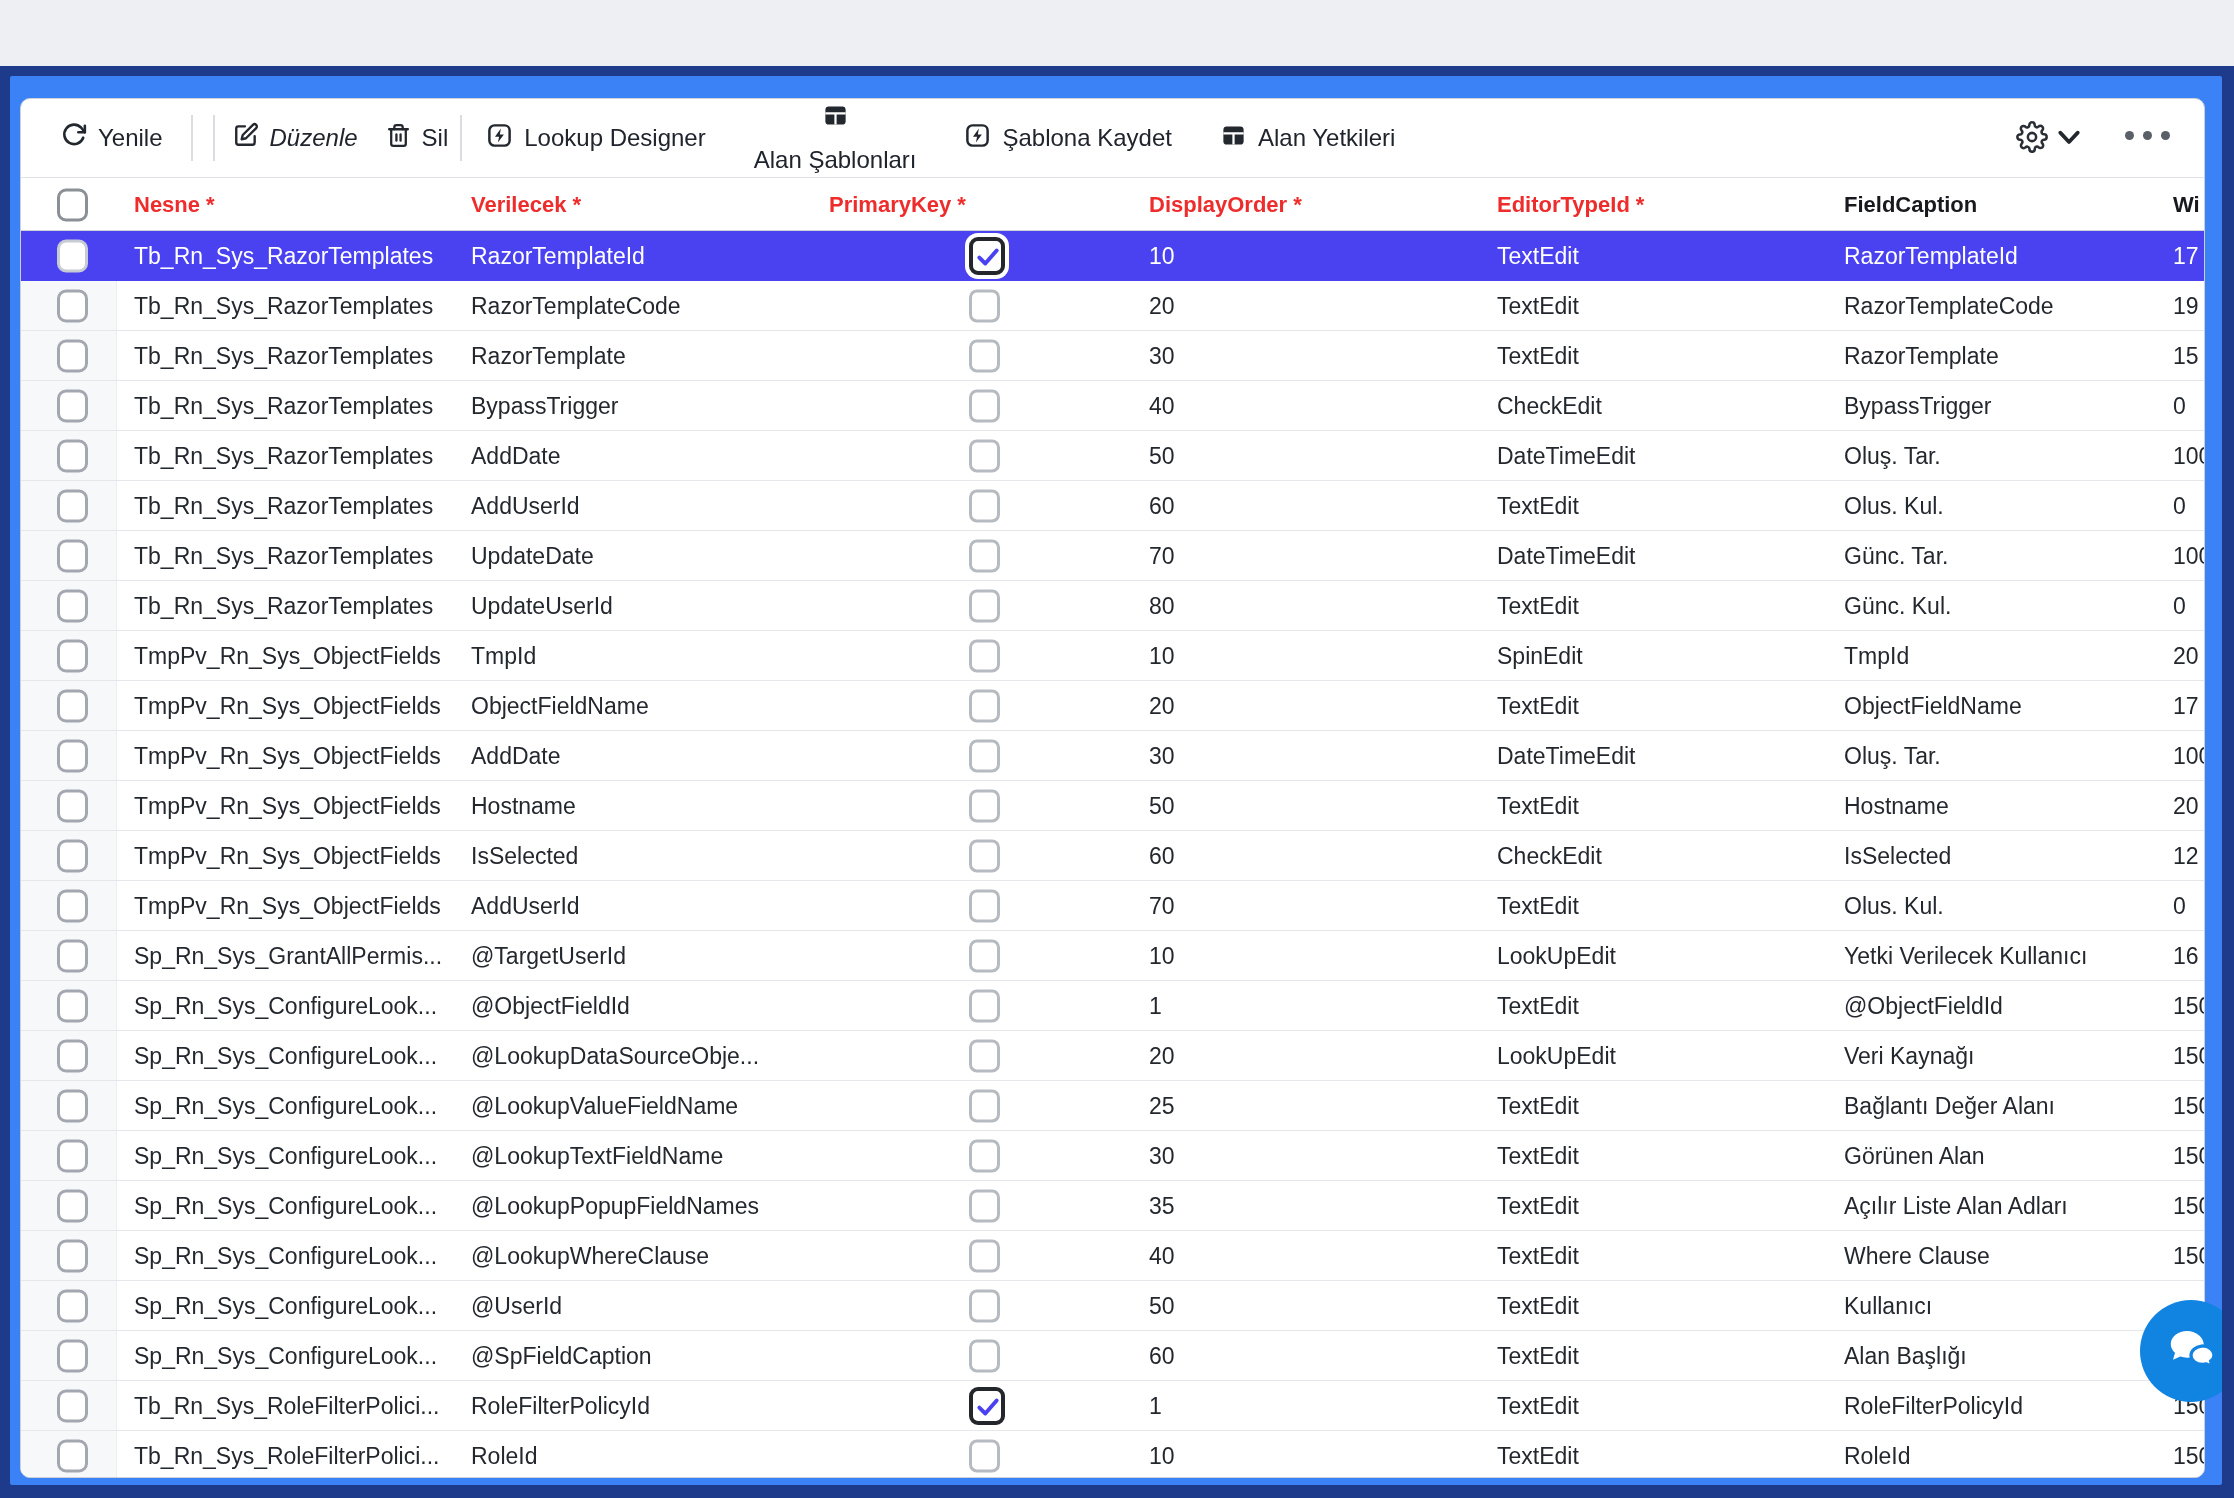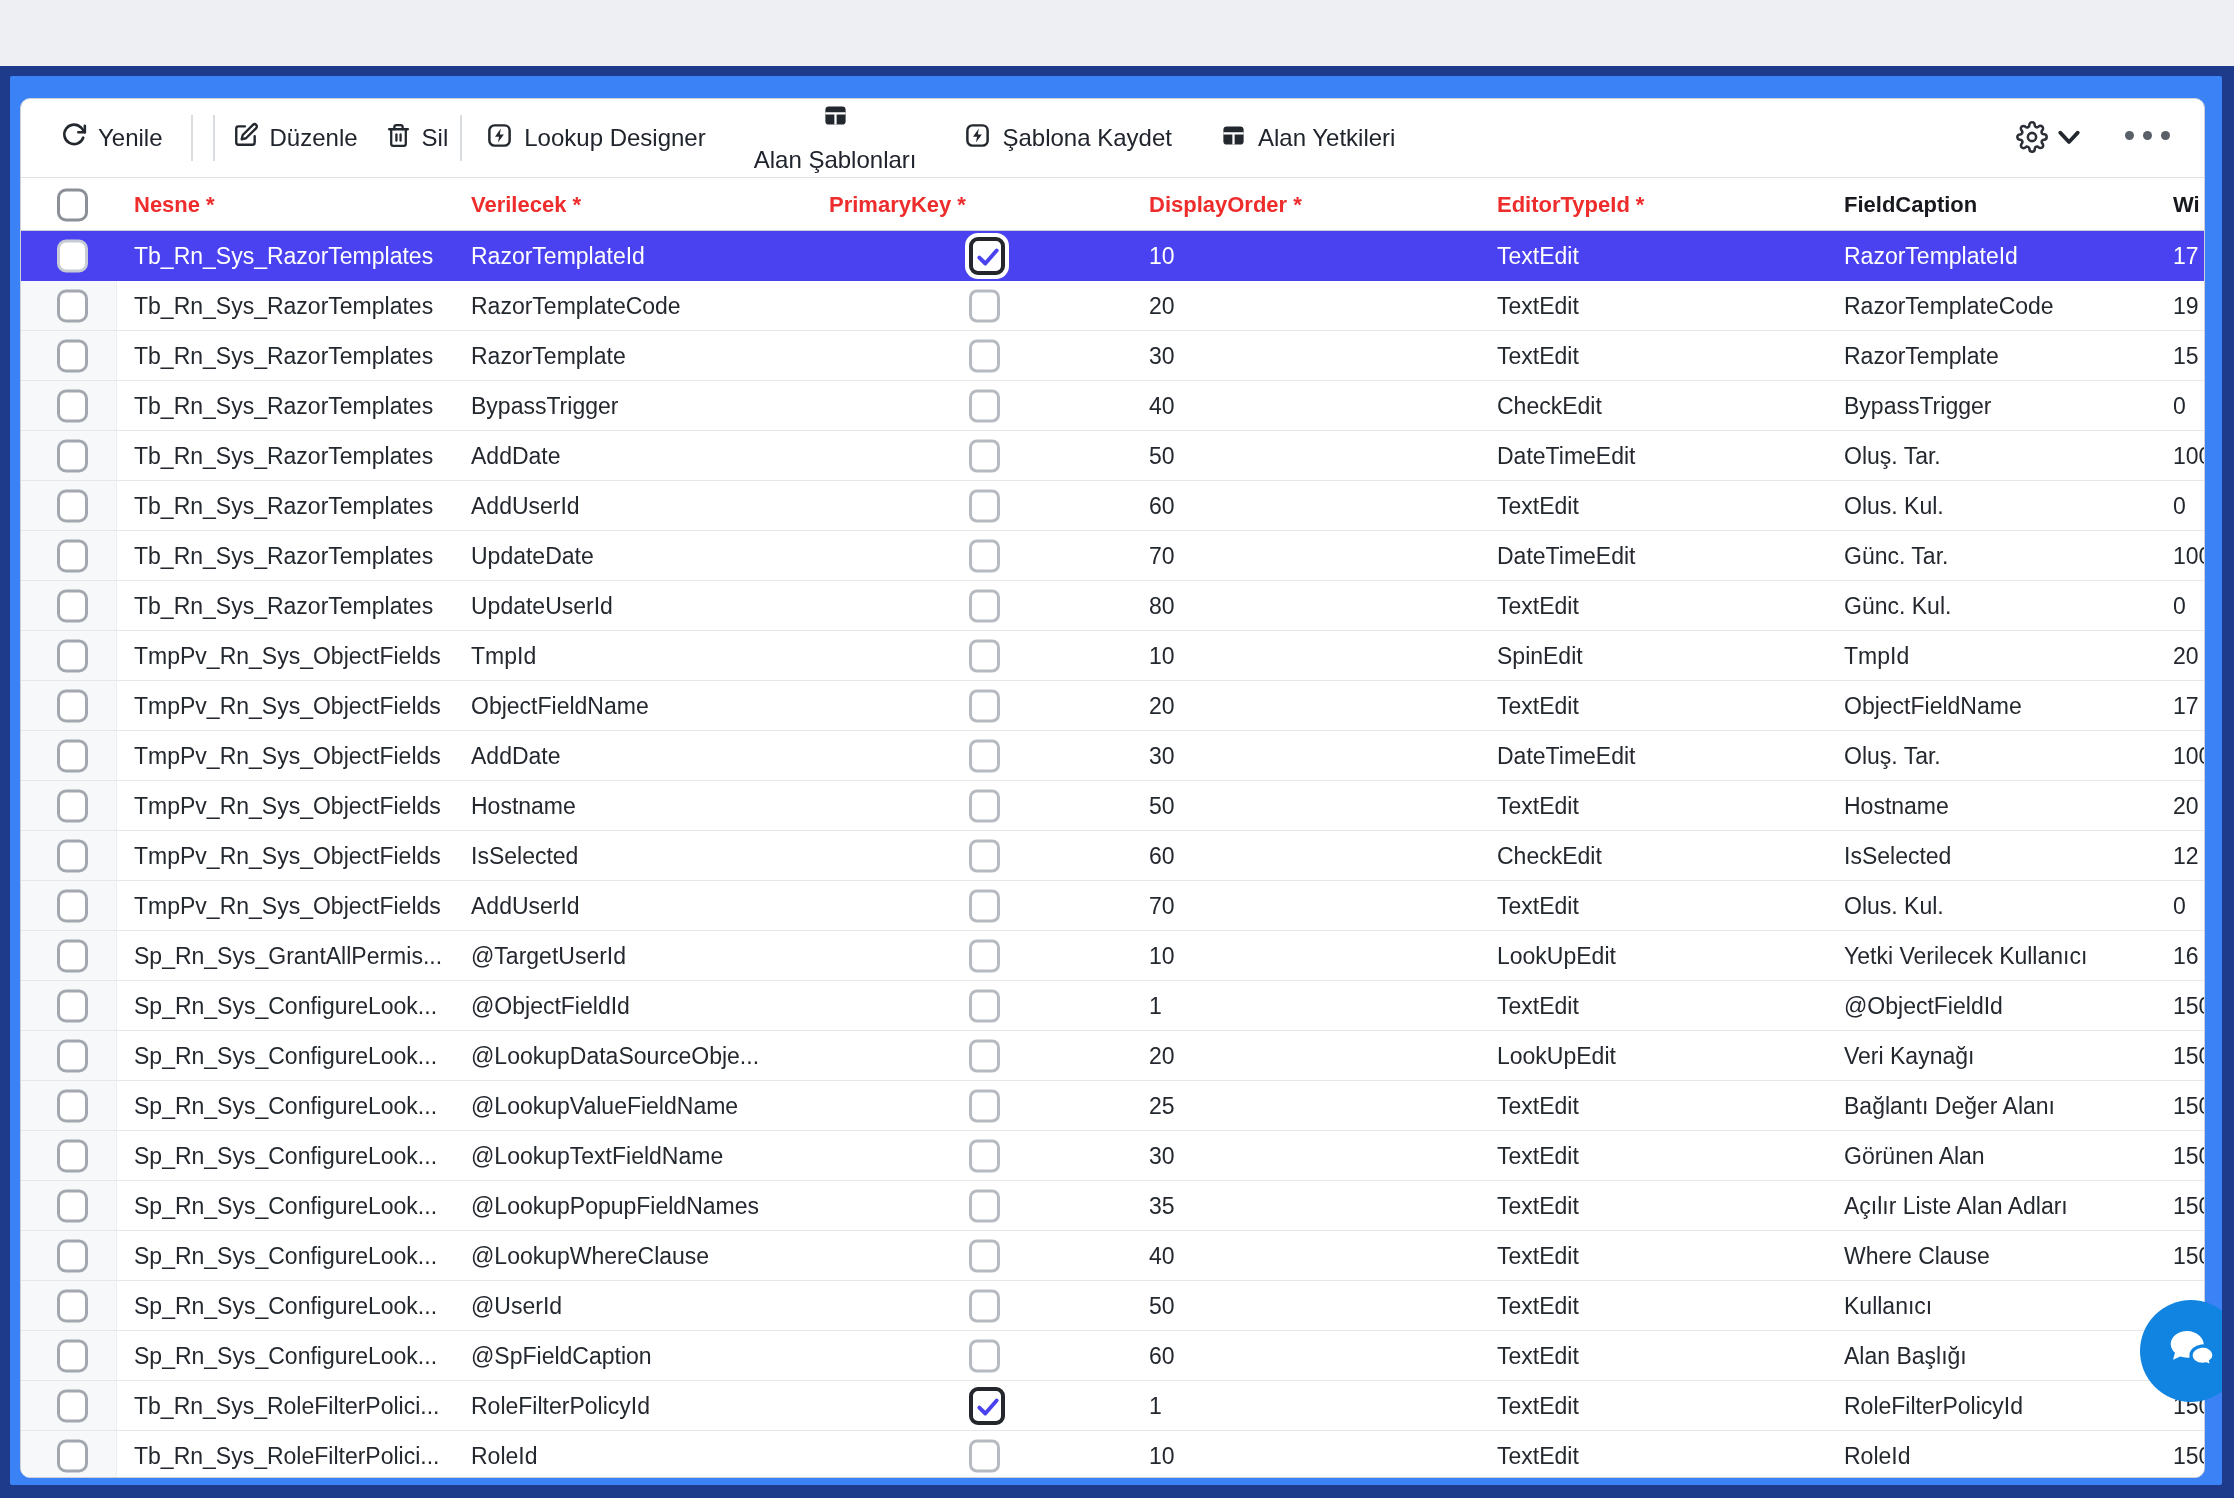--- a/index.html
+++ b/index.html
@@ -88,21 +88,21 @@
             <span>
               <svg width="26" height="26" viewBox="0 0 24 24" fill="none" stroke="#23272e" stroke-width="2.4" stroke-linecap="round" stroke-linejoin="round">
                   <polyline points="22 3.5 22 9.5 16 9.5"></polyline>
                   <path d="M20.5 14.5a9 9 0 1 1-2-9.4L22 9.5"></path>
                 </svg>
             </span>
             <span>Yenile</span>
           </div>
           <div class="vsep" style="margin-left:28px;"></div>
           <div class="vsep" style="margin-left:20px;"></div>
-          <div class="tbtn" style="margin-left:18px;">
+          <div class="tbtn" style="margin-left:18px;font-style:italic;">
             <span>
               <svg width="26" height="26" viewBox="0 0 24 24" fill="none" stroke="#23272e" stroke-width="2.2" stroke-linecap="round" stroke-linejoin="round">
                   <path d="M11 4H5a2 2 0 0 0-2 2v13a2 2 0 0 0 2 2h13a2 2 0 0 0 2-2v-6"></path>
                   <path d="M18.4 2.6a2.1 2.1 0 0 1 3 3L12 15l-4 1 1-4 9.4-9.4z"></path>
                 </svg>
             </span>
             <span>Düzenle</span>
           </div>
           <div class="tbtn" style="margin-left:28px;">
             <span>

